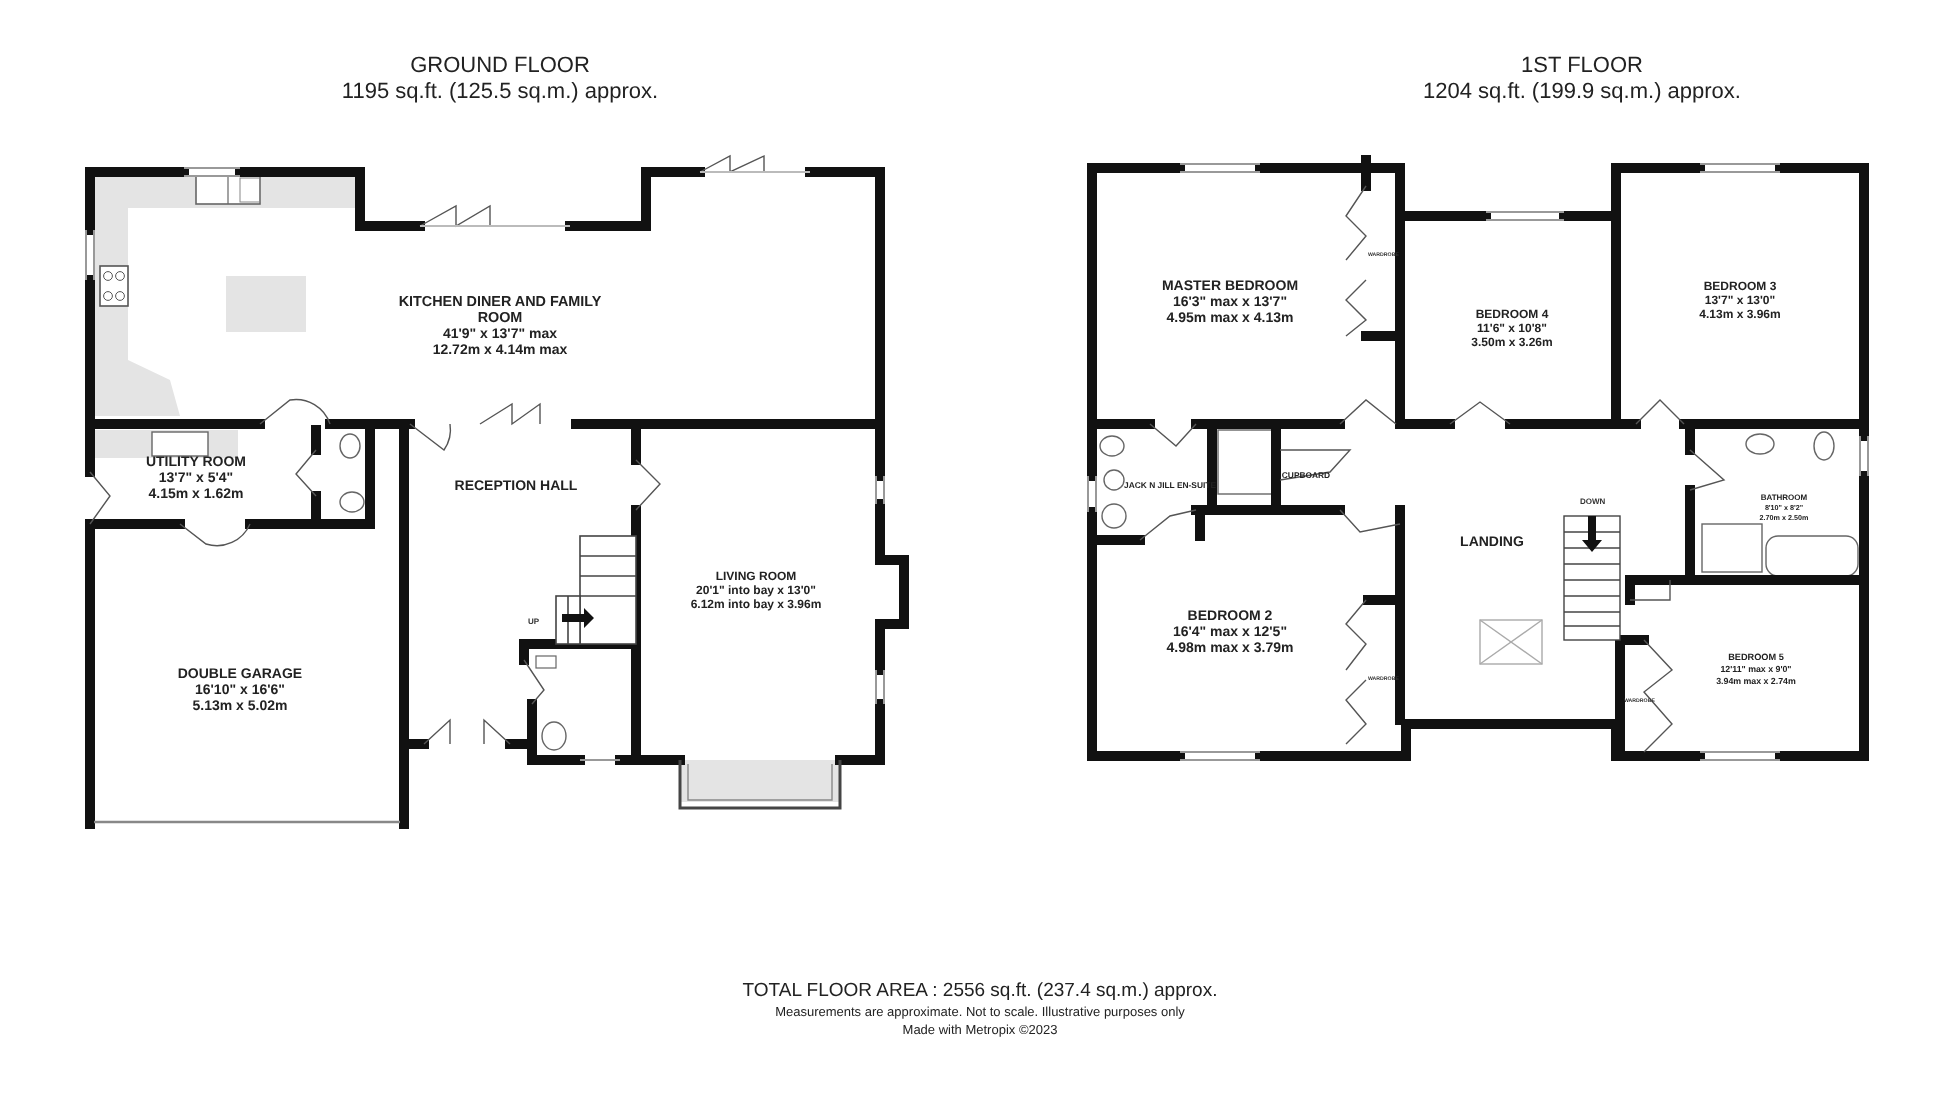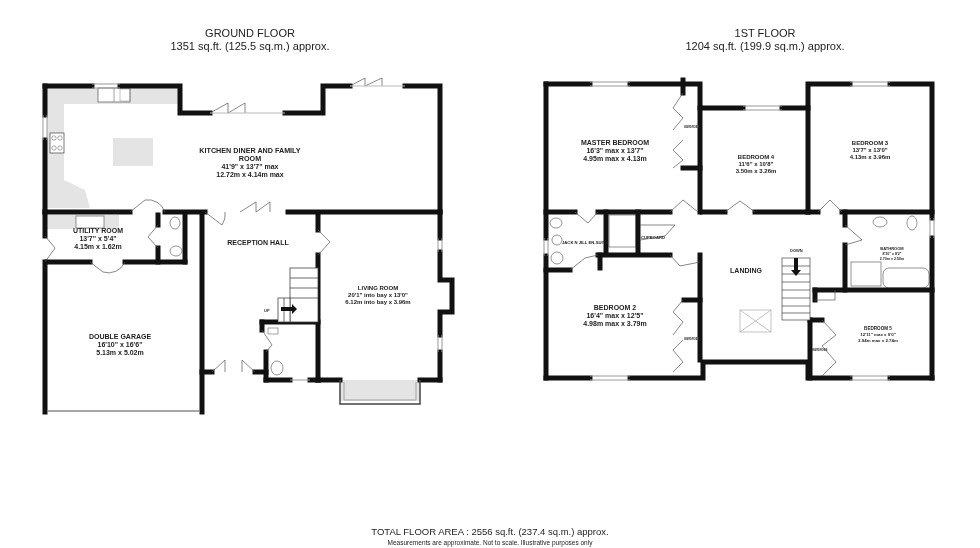--- a/index.html
+++ b/index.html
@@ -1,33 +1,33 @@
 <!DOCTYPE html>
 <html><head>
 <meta charset="utf-8">
 <style>
   html, body { margin: 0; padding: 0; background: #ffffff; }
   body { width: 980px; height: 548px; position: relative; overflow: hidden; font-family: "Liberation Sans", sans-serif; color: #222; }
   .floor-title { position: absolute; text-align: center; font-size: 11px; line-height: 13px; color: #222; }
   .floor-title .t { display: block; }
   #gf-title { left: 120px; top: 27px; width: 260px; }
-  #ff-title { left: 635px; top: 27px; width: 260px; }
+  #ff-title { left: 661px; top: 27px; width: 260px; }
   svg.plan { position: absolute; left: 0; top: 0; }
   .room-label { font-family: "Liberation Sans", sans-serif; font-weight: bold; fill: #222; text-anchor: middle; }
   .small-label { font-family: "Liberation Sans", sans-serif; font-weight: bold; fill: #333; }
   .footer { position: absolute; left: 340px; top: 490px; width: 300px; text-align: center; color: #222; }
-  .footer .total { font-size: 9.5px; display: block; line-height: 12px; margin-top: 36px; }
+  .footer .total { font-size: 9.5px; display: block; line-height: 12px; }
   .footer .note { font-size: 6.5px; display: block; line-height: 9px; }
 </style>
 </head>
 <body>
 
 <div class="floor-title" id="gf-title">
   <span class="t">GROUND FLOOR</span>
-  <span class="t">1351 sq.ft. (125.5 sq.m.) approx.</span>
+  <span class="t">1195 sq.ft. (125.5 sq.m.) approx.</span>
 </div>
 <div class="floor-title" id="ff-title">
   <span class="t">1ST FLOOR</span>
   <span class="t">1204 sq.ft. (199.9 sq.m.) approx.</span>
 </div>
 
 <svg class="plan" width="980" height="548" viewBox="0 0 980 548">
   <g>
 
     <polygon points="47,88 180,88 180,104 64,104 64,180 85,190 90,208 47,208" fill="#e4e4e4"></polygon>

